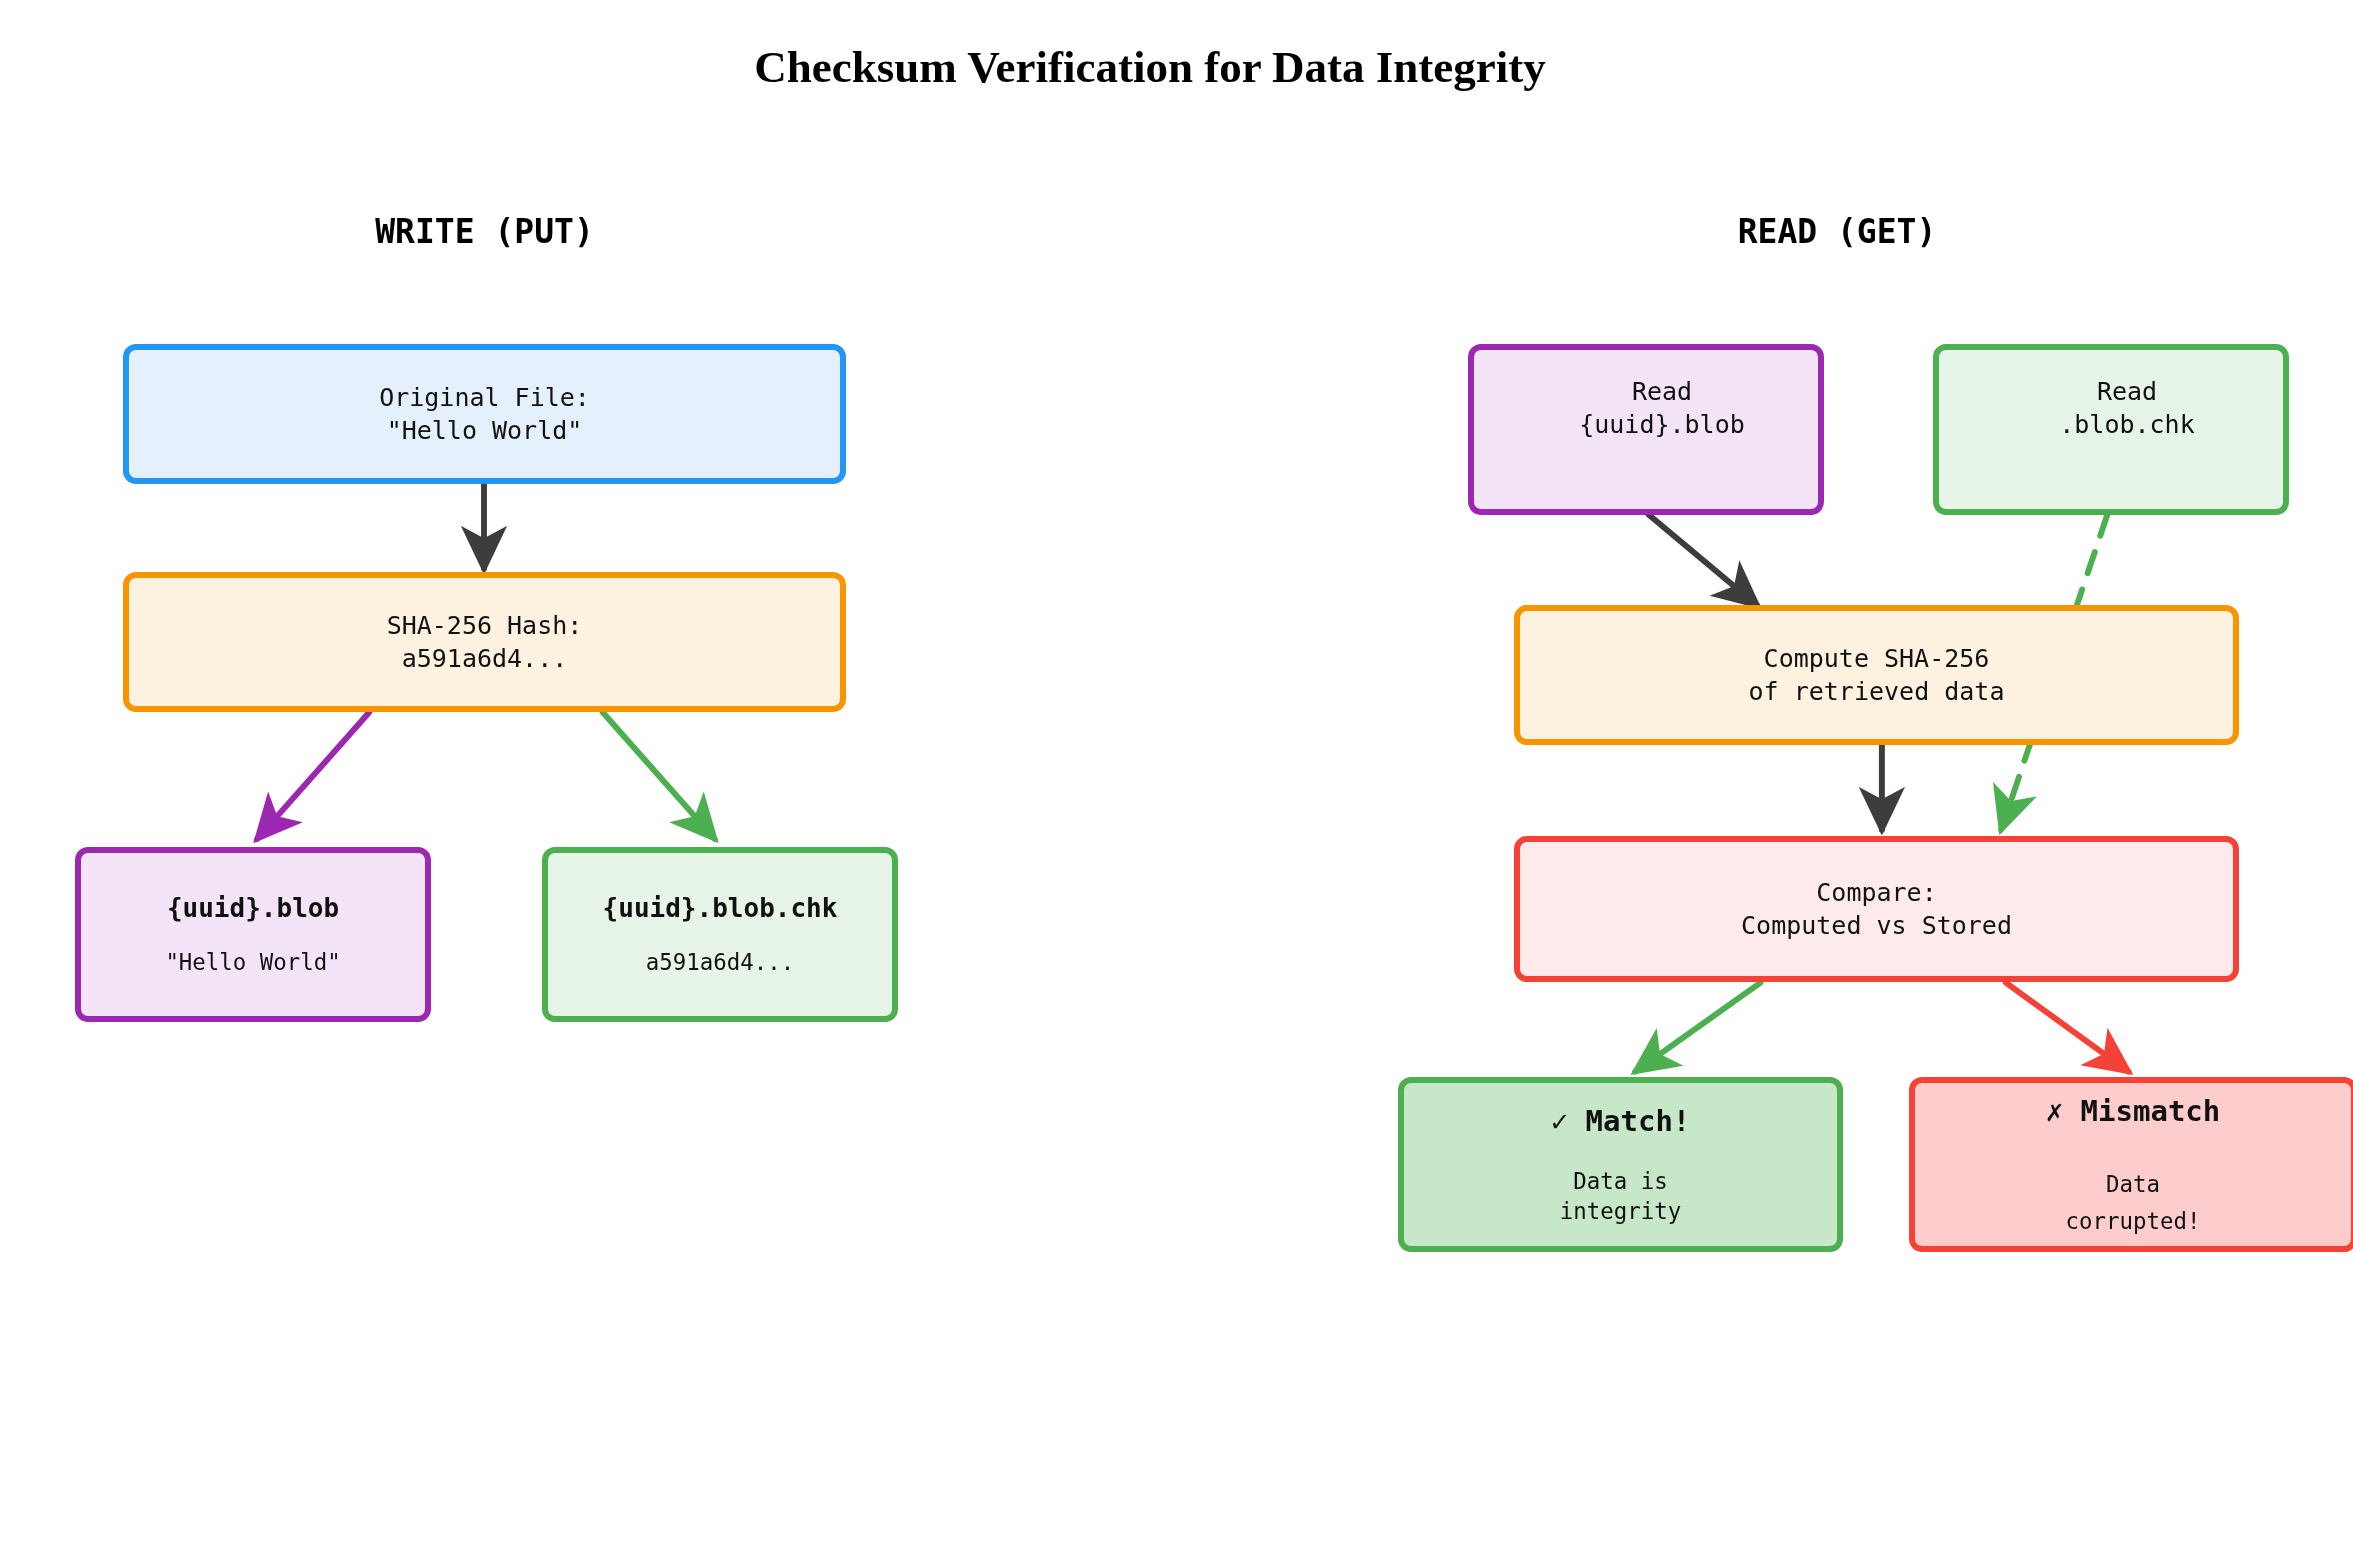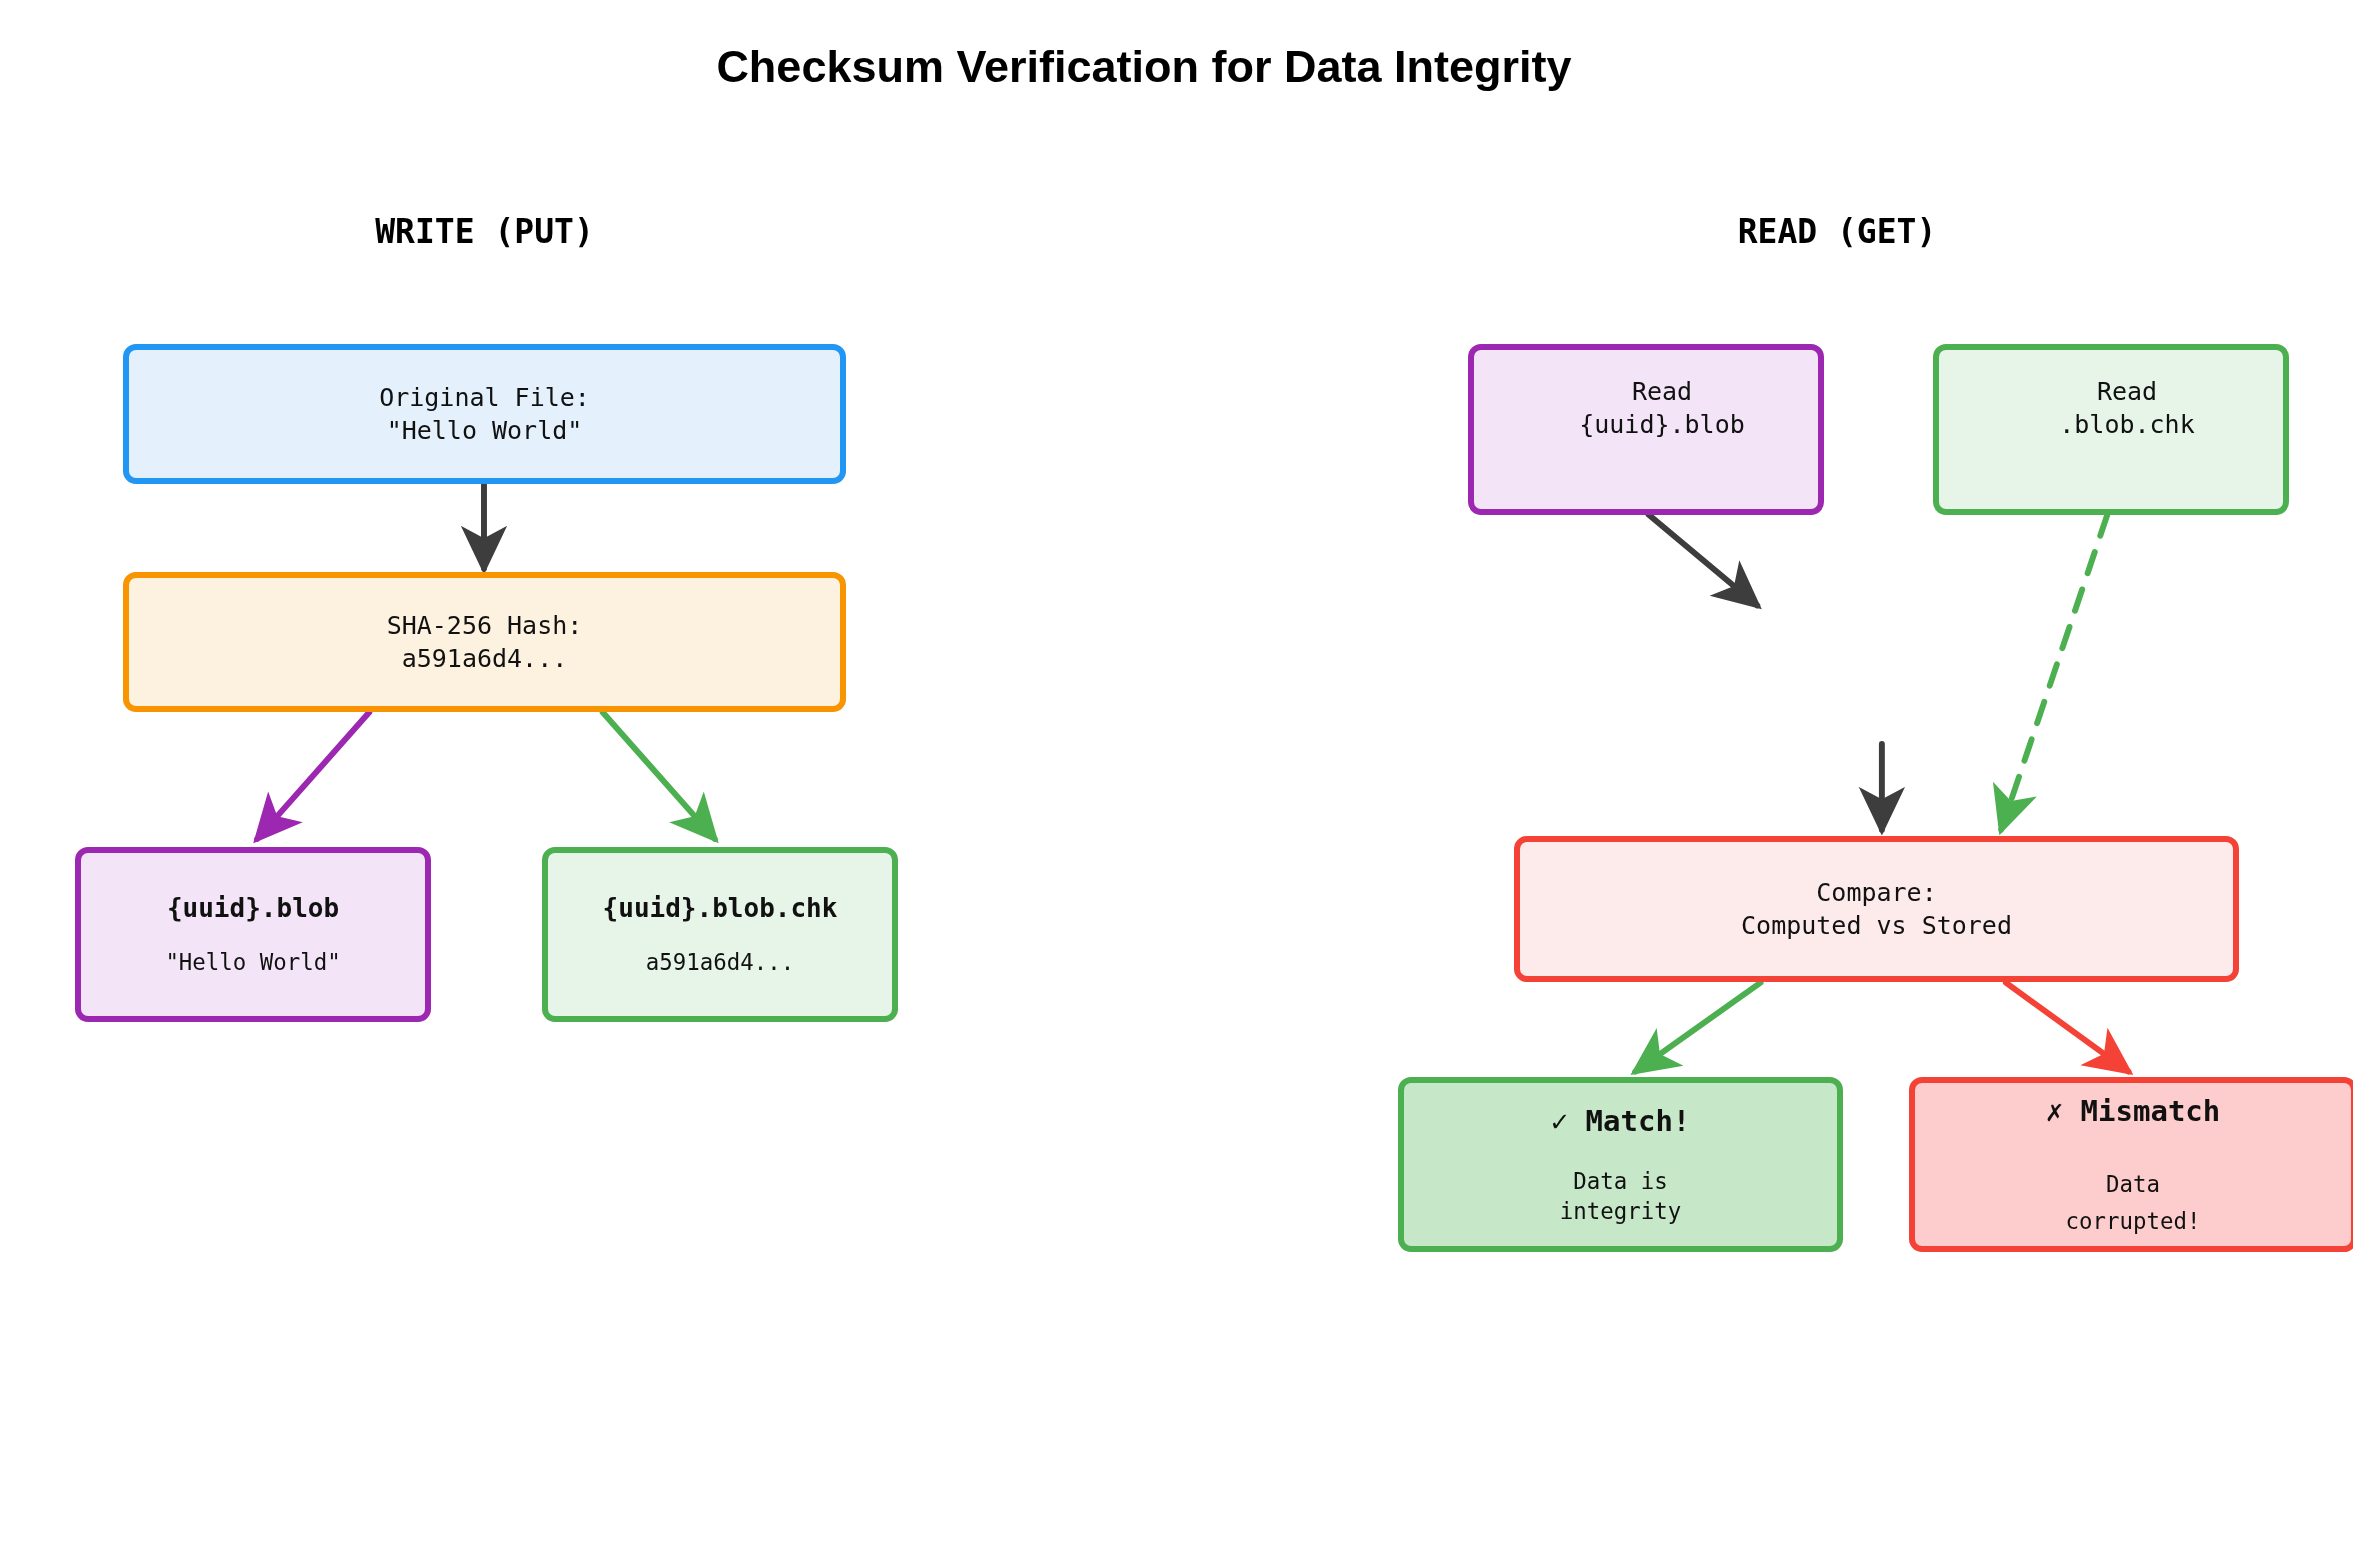--- a/index.html
+++ b/index.html
@@ -20,29 +20,29 @@
   #edges {
     position: absolute;
     left: 0; top: 0;
     width: 2354px;
     height: 1563px;
     pointer-events: none;
     z-index: 1;
   }
   .title {
     position: absolute;
-    left: 10px;
+    left: 16px;
     top: 41px;
     width: 2268px;
     text-align: center;
     font-size: 45px;
     font-weight: bold;
     color: #000000;
     letter-spacing: 0px;
-    font-family: Liberation Sans, sans-serif;
+    font-family: Liberation Serif, serif;
   }
   .lane-label {
     position: absolute;
     font-size: 33px;
     font-weight: bold;
     color: #000000;
     text-align: center;
     font-family: "DejaVu Sans Mono", monospace;
     white-space: nowrap;
   }
@@ -166,20 +166,24 @@
   <div class="node purple top" style="left:1468px; top:344px; width:356px; height:171px; padding-top:25px;">
     <span class="line t-main">Read</span>
     <span class="line t-main">{uuid}.blob</span>
   </div>
 
   <div class="node green top" style="left:1933px; top:344px; width:356px; height:171px; padding-top:25px;">
     <span class="line t-main">Read</span>
     <span class="line t-main">.blob.chk</span>
   </div>
 
+  <div class="node orange center" style="left:1514px; top:605px; width:725px; height:140px;">
+    <span class="line t-main">Compute SHA-256</span>
+    <span class="line t-main">of retrieved data</span>
+  </div>
 
   <div class="node red center" style="left:1514px; top:836px; width:725px; height:146px;">
     <span class="line t-main">Compare:</span>
     <span class="line t-main">Computed vs Stored</span>
   </div>
 
   <div class="node green-solid center" style="left:1398px; top:1077px; width:445px; height:175px;">
     <span class="line t-res">✓ Match!</span>
     <span class="gap-md"></span>
     <span class="line t-sub">Data is</span>

